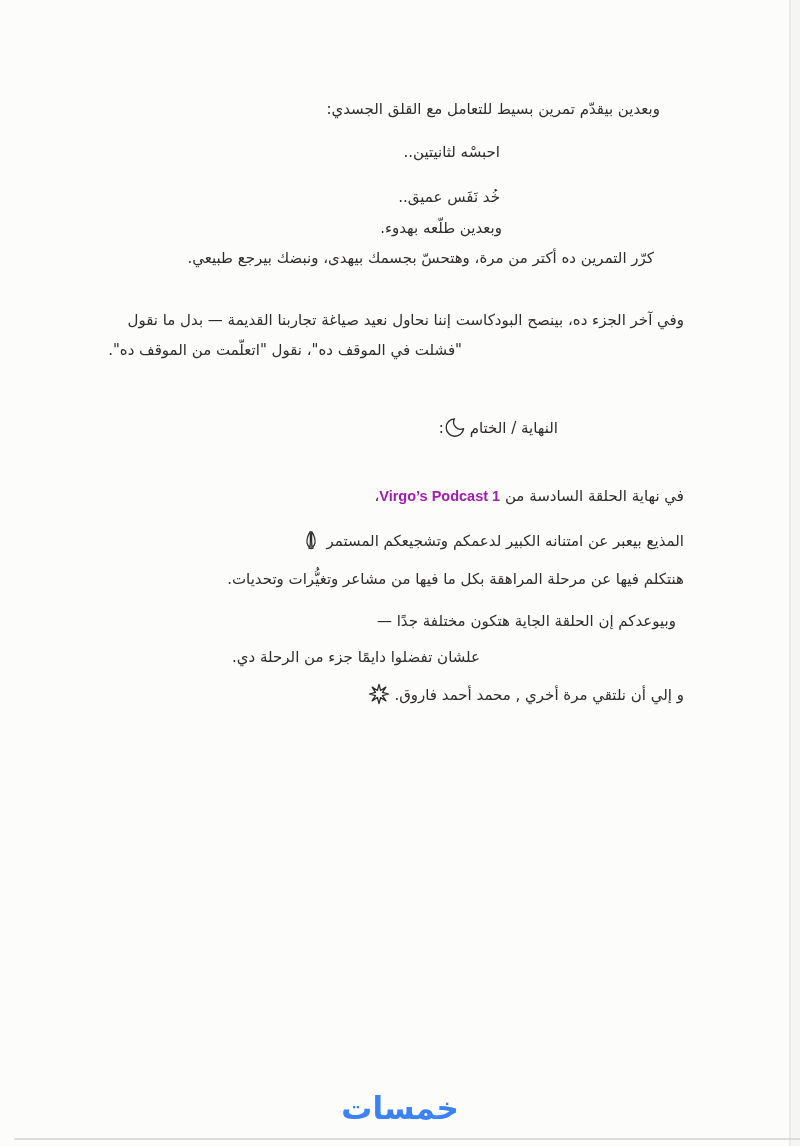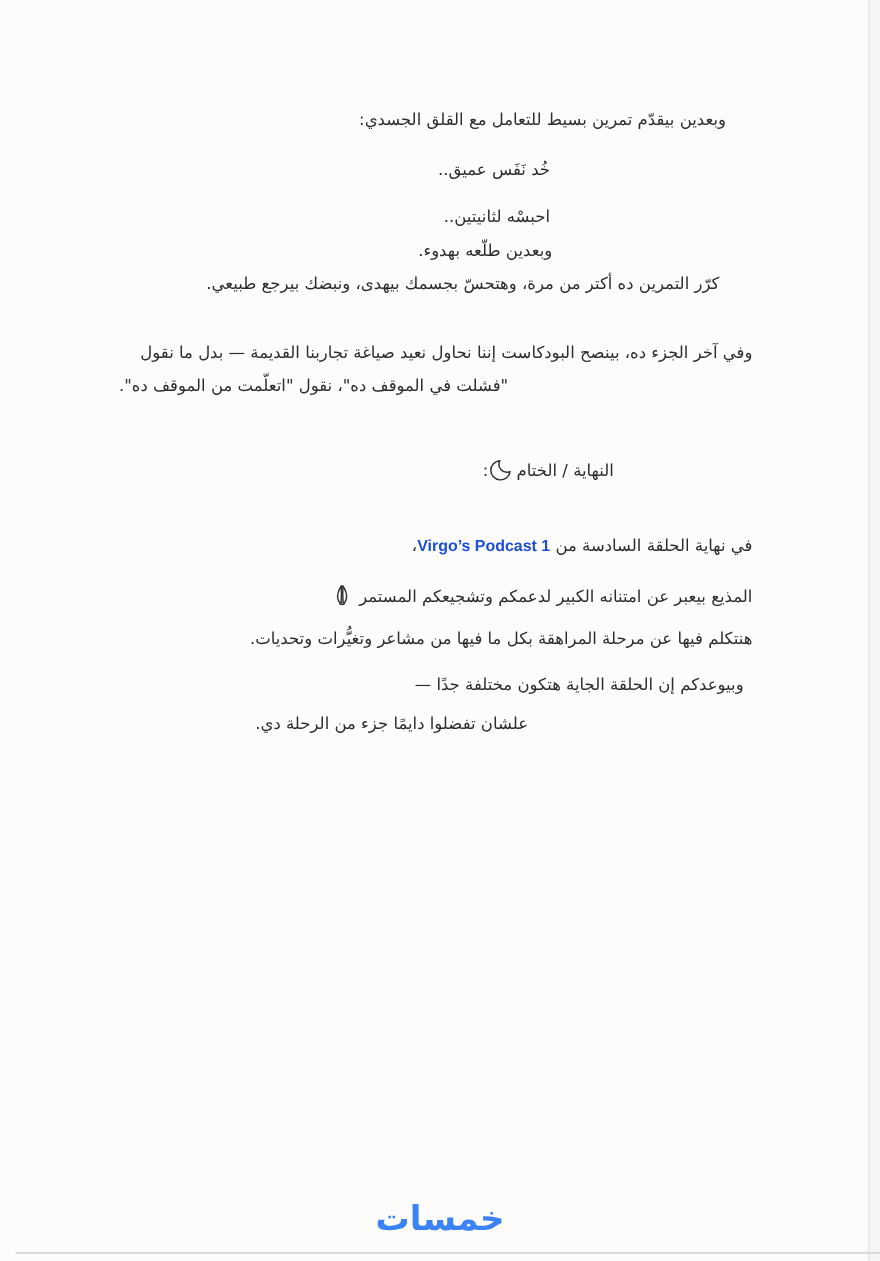--- a/index.html
+++ b/index.html
@@ -12,21 +12,21 @@
   }
   .page{
     position:absolute;inset:0;
     padding:96px 116px 0 60px;
     direction:rtl;text-align:right;
     font-size:15px;line-height:26px;
   }
   .line{min-height:26px;}
   .brand{
     font-family:"Liberation Sans","DejaVu Sans",sans-serif;
-    font-weight:600;font-size:14.5px;color:#1d4ed8;
+    font-weight:600;font-size:14.5px;color:#a21caf;
     direction:ltr;unicode-bidi:isolate;
   }
   .icon{display:inline-block;vertical-align:-5px;}
   .icon svg{display:block;}
   
   #l1{padding-left:0;padding-right:24px;}
   #l2{margin-top:19px;padding-right:184px;}
   #l3{margin-top:17px;padding-right:184px;}
   #l4{margin-top:5px; padding-right:182px;}
   #l5{margin-top:4px; padding-right:30px;}
@@ -52,23 +52,23 @@
   .edge-right-line{position:absolute;top:0;right:9px;width:2px;height:100%;background:#ebebe9;}
   .bottom-line{position:absolute;top:1138px;left:14px;right:0;height:2px;background:#dcdcda;}
 </style>
 </head>
 <body>
 
 <div class="page">
 
   <div class="line" id="l1">وبعدين بيقدّم تمرين بسيط للتعامل مع القلق الجسدي:</div>
 
+  <div class="line" id="l3">احبسْه لثانيتين..</div>
+
   <div class="line" id="l2">خُد نَفَس عميق..</div>
-
-  <div class="line" id="l3">احبسْه لثانيتين..</div>
 
   <div class="line" id="l4">وبعدين طلّعه بهدوء.</div>
 
   <div class="line" id="l5">كرّر التمرين ده أكتر من مرة، وهتحسّ بجسمك بيهدى، ونبضك بيرجع طبيعي.</div>
 
   <div class="line" id="l6">وفي آخر الجزء ده، بينصح البودكاست إننا نحاول نعيد صياغة تجاربنا القديمة — بدل ما نقول</div>
 
   <div class="line" id="l7">"فشلت في الموقف ده"، نقول "اتعلّمت من الموقف ده".</div>
 
 
@@ -96,20 +96,28 @@
     </span>
   </div>
 
   <div class="line" id="l13">هنتكلم فيها عن مرحلة المراهقة بكل ما فيها من مشاعر وتغيُّرات وتحديات.</div>
 
   <div class="line" id="l12">وبيوعدكم إن الحلقة الجاية هتكون مختلفة جدًا —</div>
 
 
   <div class="line" id="l15">علشان تفضلوا دايمًا جزء من الرحلة دي.</div>
 
+  <div class="line" id="l16">
+    <span>و إلي أن نلتقي مرة أخري , محمد أحمد فاروق.</span>
+    <span class="icon">
+      <svg width="22" height="22" viewBox="0 0 24 24">
+        <path d="M12 1.5 L13.8 8.2 L19.5 4.5 L15.8 10.2 L22.5 12 L15.8 13.8 L19.5 19.5 L13.8 15.8 L12 22.5 L10.2 15.8 L4.5 19.5 L8.2 13.8 L1.5 12 L8.2 10.2 L4.5 4.5 L10.2 8.2 Z" fill="#fcfcfa" stroke="#2e2c2a" stroke-width="1.4" stroke-linejoin="round"></path>
+      </svg>
+    </span>
+  </div>
 
 </div>
 
 <div class="watermark">خمسات</div>
 
 <div class="edge-right-strip"></div>
 <div class="edge-right-line"></div>
 <div class="bottom-line"></div>
 
 </body></html>

